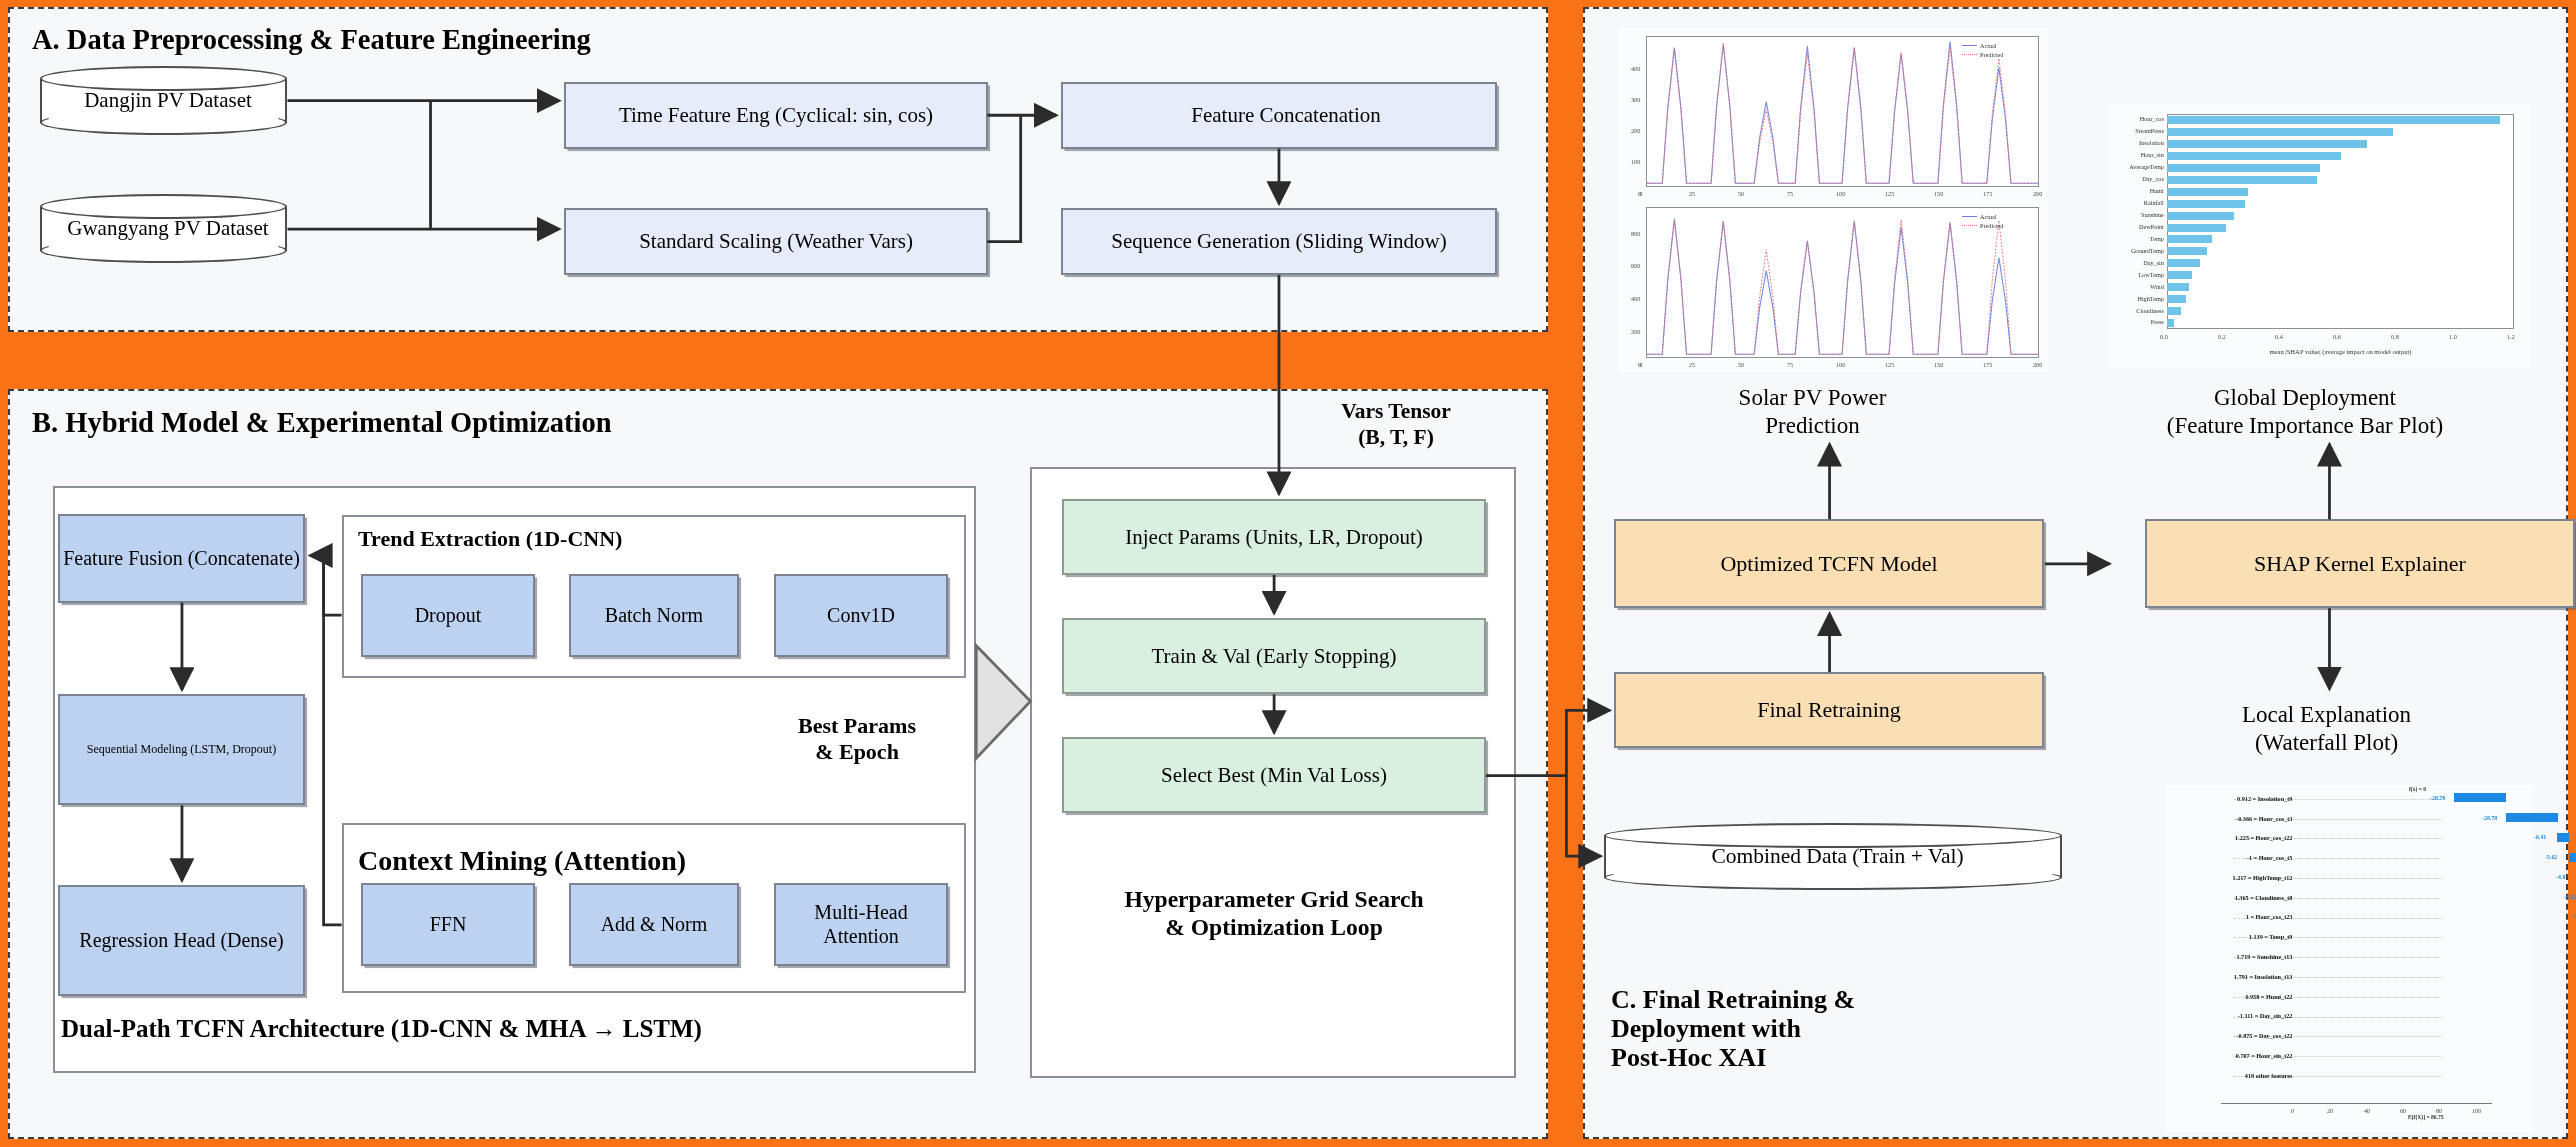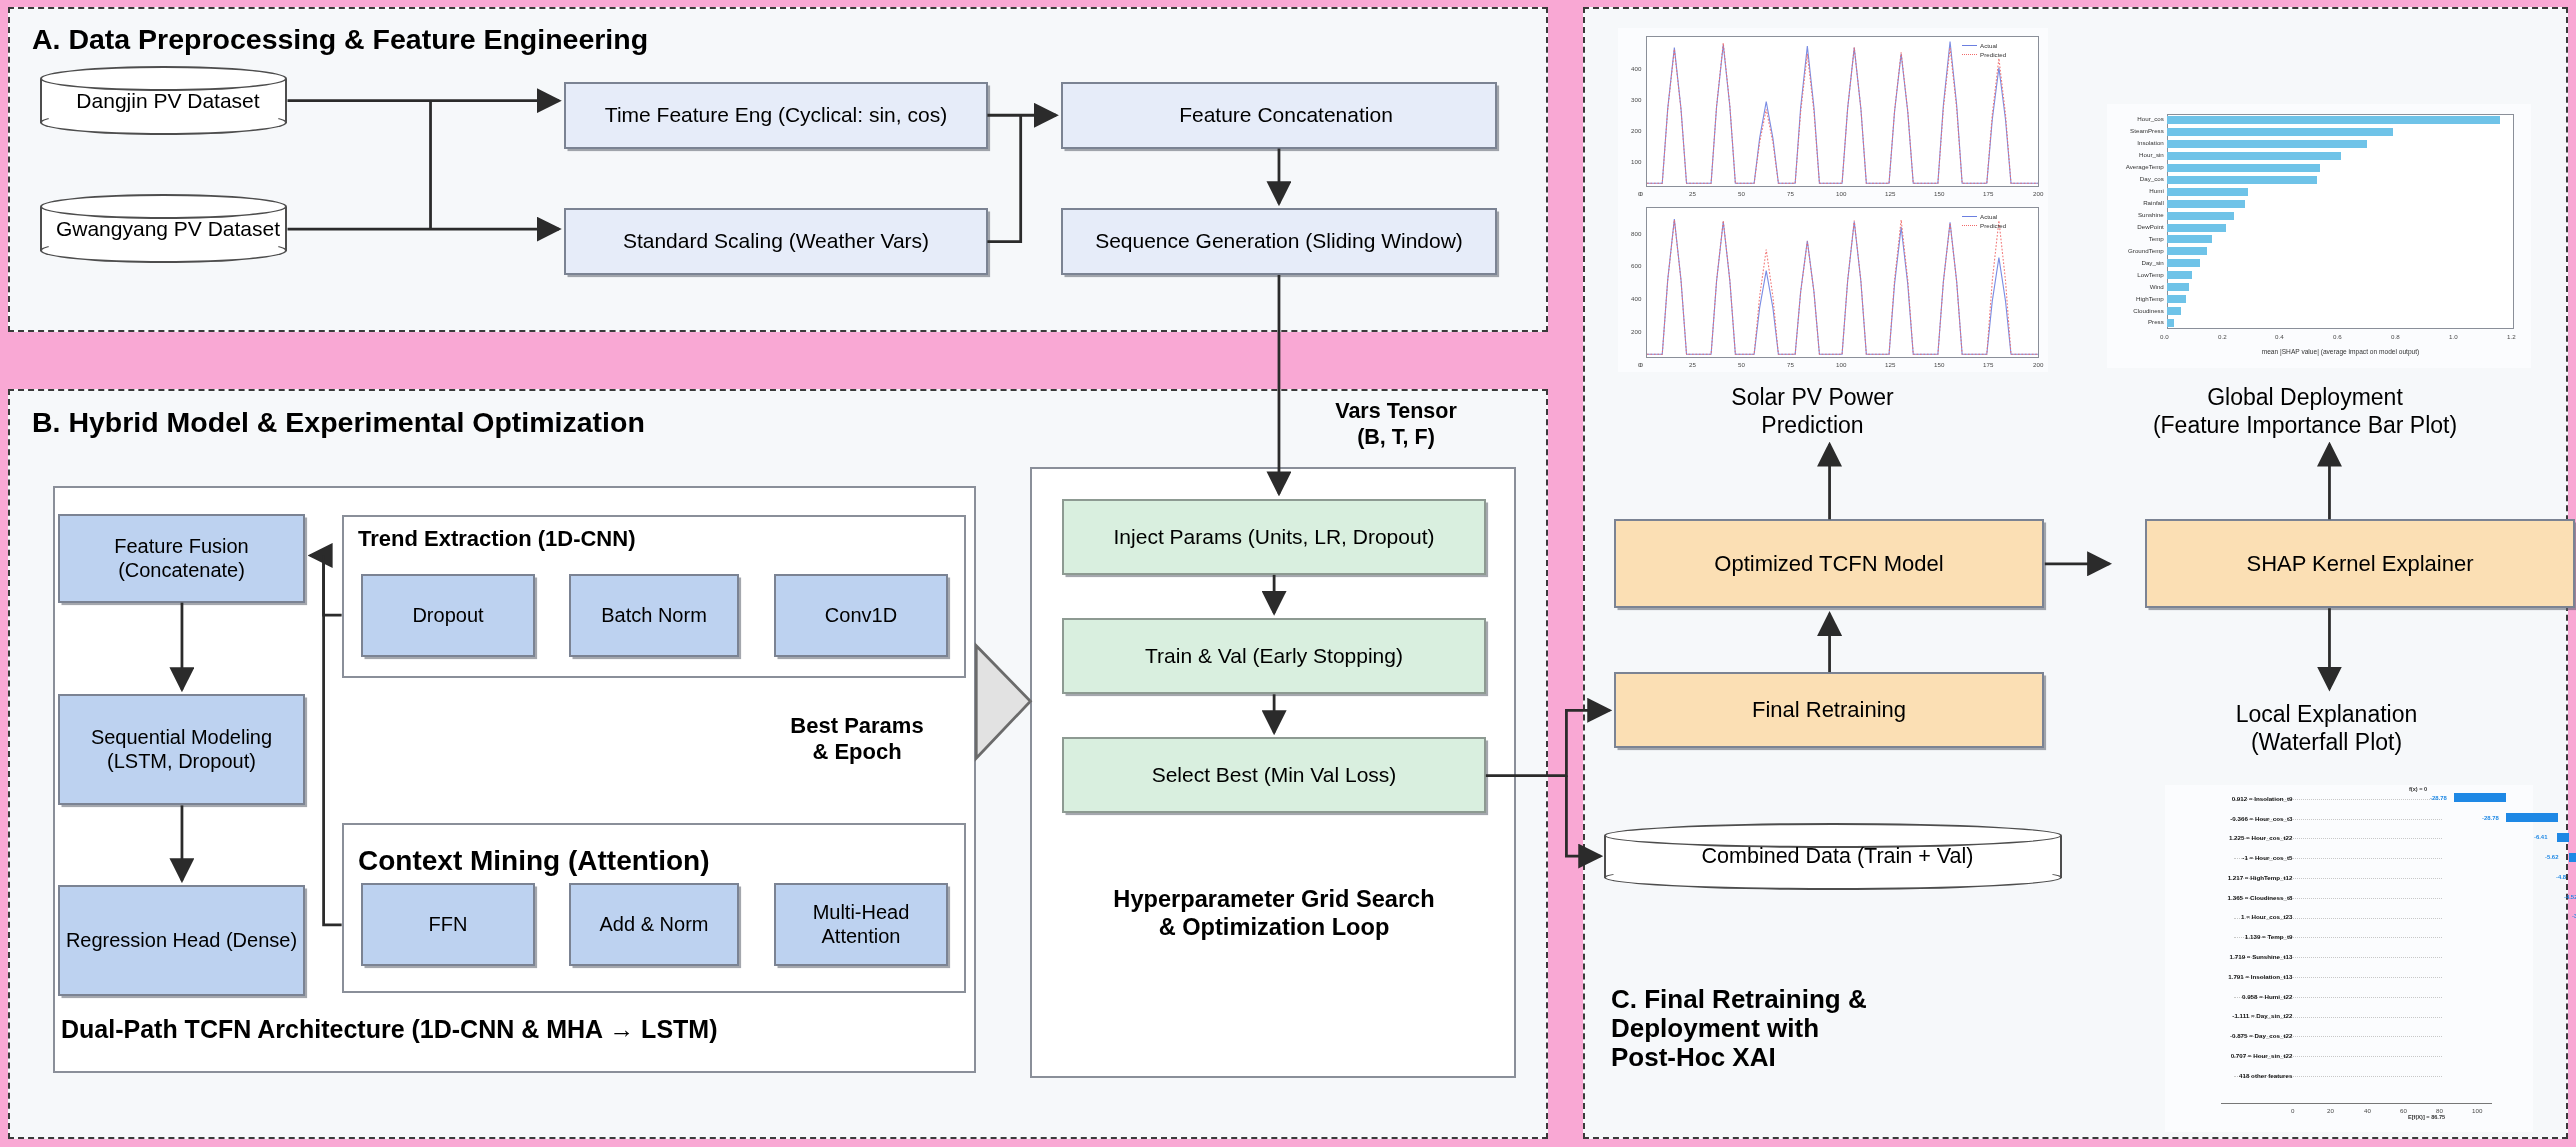--- a/index.html
+++ b/index.html
@@ -1,17 +1,17 @@
 <!DOCTYPE html>
 <html style="font-size:11px"><head>
 <meta charset="utf-8">
 <style>
   html,body{margin:0;padding:0;background:#ffffff;}
   body{font-family:"Liberation Sans", sans-serif;}
-  #root{position:relative;width:2576px;height:1147px;background:#f9a8d4;overflow:hidden;}
+  #root{position:relative;width:2576px;height:1147px;background:#f97316;overflow:hidden;font-family:Liberation Serif, serif;}
 
   .panel{position:absolute;background:#f6f8fa;border:2.8px dashed #3a3a3a;box-sizing:border-box;}
   .panel-title{position:absolute;font-weight:bold;color:#000;white-space:pre-line;line-height:1.12;}
 
   .pbox{position:absolute;box-sizing:border-box;border:2.1px solid #7b8393;
         display:flex;align-items:center;justify-content:center;text-align:center;
         color:#000;line-height:1.16;box-shadow:2.8px 2.8px 0 -0.7px rgba(90,95,105,.55);}
   .blue-lt{background:#e6ecf9;}
   .blue-md{background:#bdd2f0;}
   .green{background:#d9efdf;border-color:#8d9a92;}
@@ -84,21 +84,21 @@
   <div class="panel" style="left:8.3px;top:389px;width:1540px;height:750px;"></div>
   <div class="panel-title" style="left:32px;top:407px;font-size:28.5px;">B. Hybrid Model &amp; Experimental Optimization</div>
 
   <div class="txt bold" style="left:1278px;top:399px;width:236px;font-size:21.5px;">Vars Tensor
 (B, T, F)</div>
 
   <div class="group" style="left:53px;top:486px;width:923px;height:587px;"></div>
 
   <div class="pbox blue-md" style="left:58px;top:514px;width:247px;height:89px;font-size:20px;">Feature Fusion
 (Concatenate)</div>
-  <div class="pbox blue-md" style="left:58px;top:694px;width:247px;height:111px;font-size:20px;">Sequential
+  <div class="pbox blue-md" style="left:58px;top:694px;width:247px;height:111px;font-size:12px;">Sequential
 Modeling
 (LSTM, Dropout)</div>
   <div class="pbox blue-md" style="left:58px;top:885px;width:247px;height:111px;font-size:20px;">Regression
 Head
 (Dense)</div>
 
   <div class="group" style="left:342px;top:515px;width:624px;height:163px;"></div>
   <div class="group-title" style="left:358px;top:526px;font-size:22px;">Trend Extraction (1D-CNN)</div>
   <div class="pbox blue-md" style="left:361px;top:574px;width:174px;height:83px;font-size:20px;">Dropout</div>
   <div class="pbox blue-md" style="left:569px;top:574px;width:170px;height:83px;font-size:20px;">Batch

